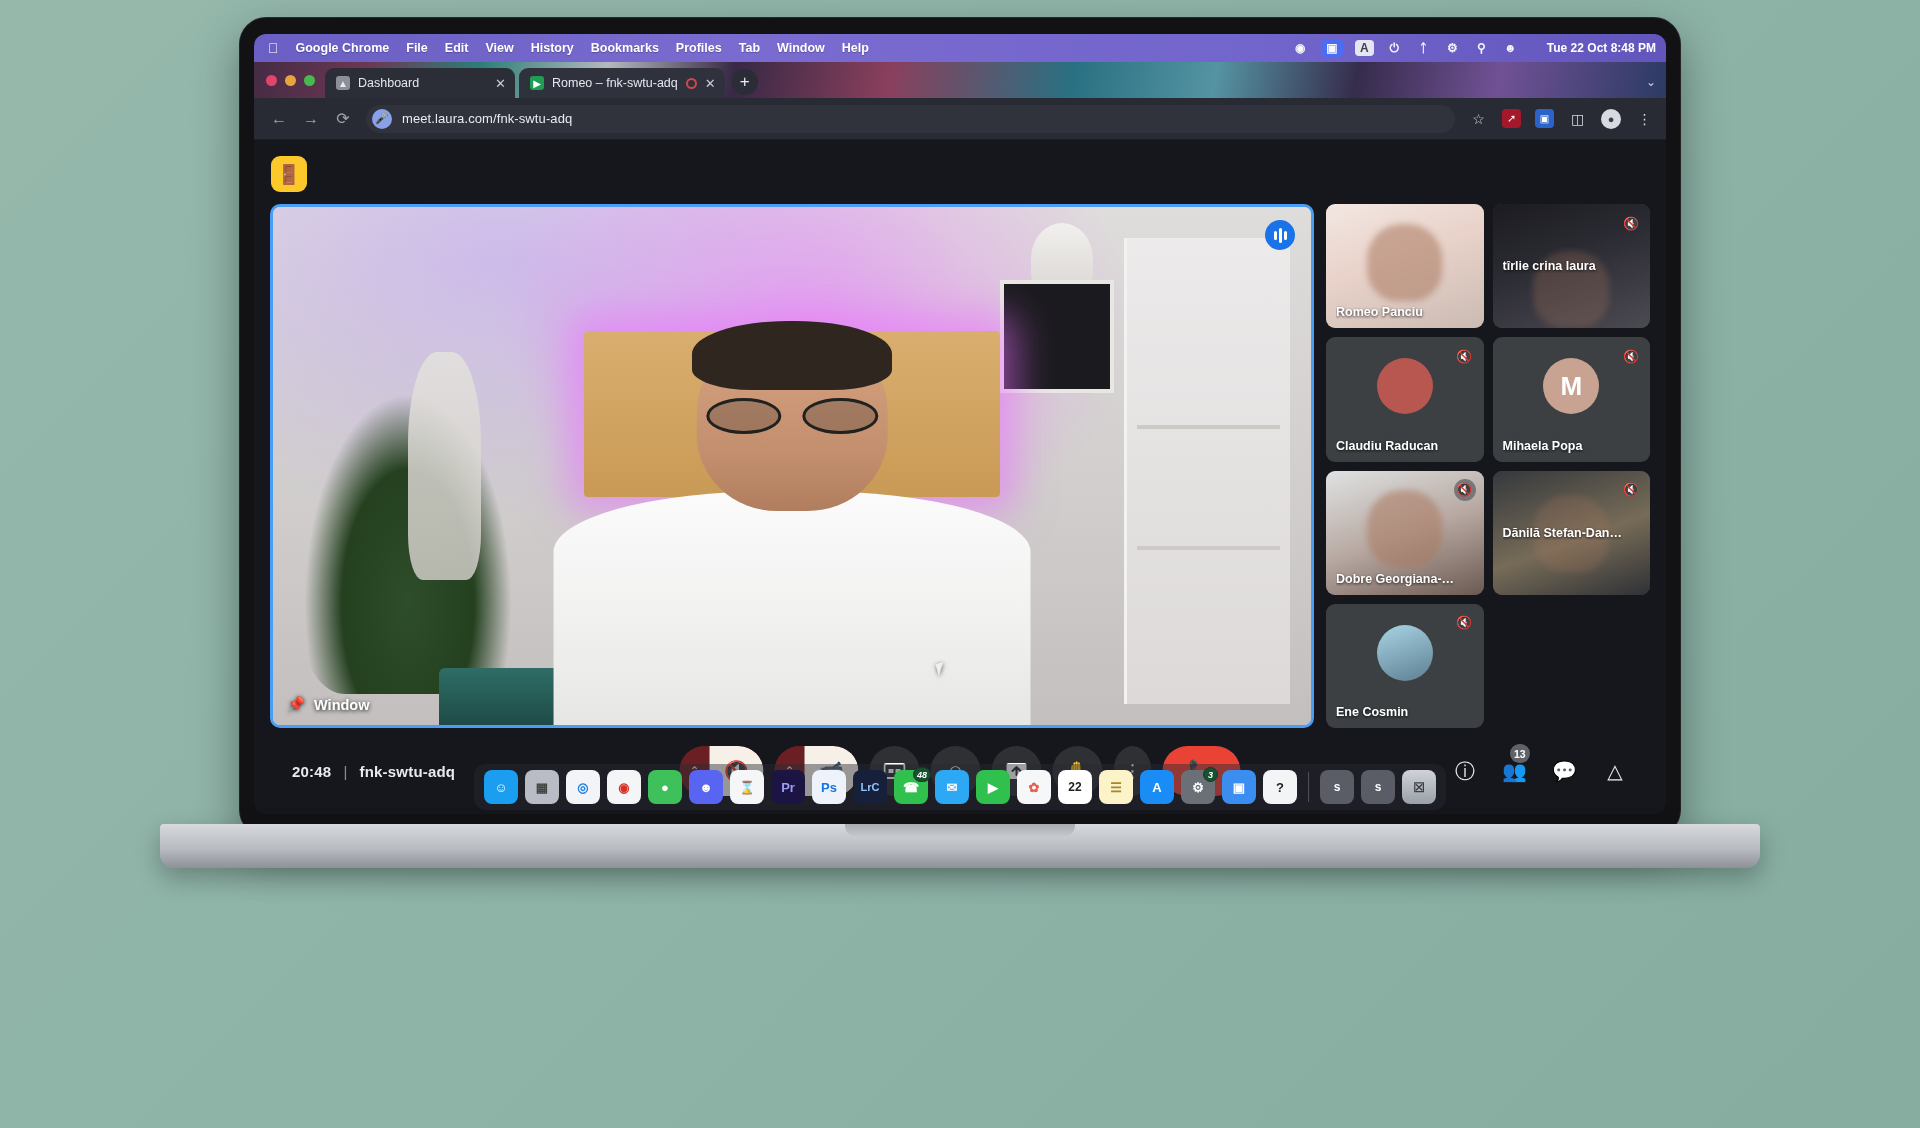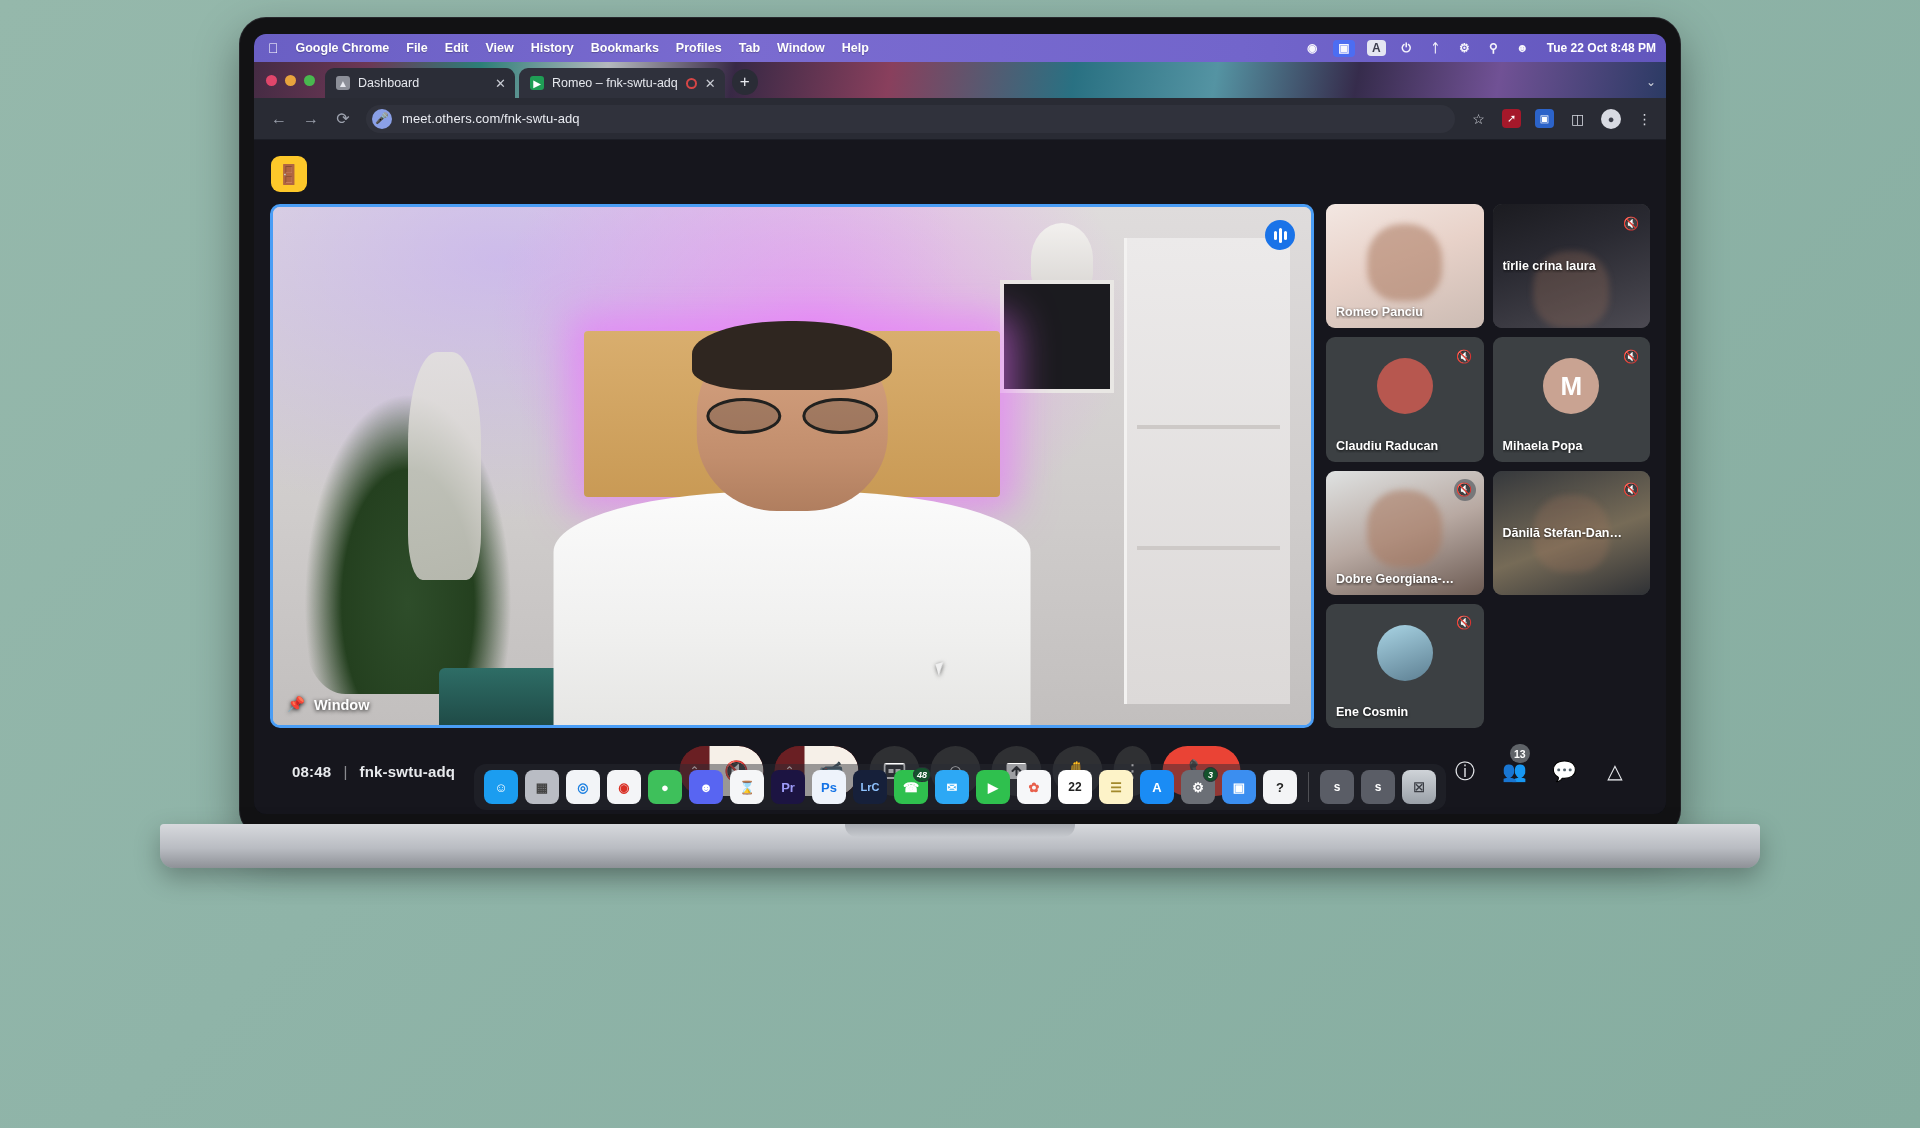--- a/index.html
+++ b/index.html
@@ -75,21 +75,21 @@
   .menubar .spacer { flex: 1; }
   .tray { display: flex; align-items: center; gap: 12px; }
   .tray-ic {
     display: inline-flex; align-items: center; justify-content: center;
     width: 17px; height: 15px; font-size: 12px; color: #fff; opacity: .95;
   }
   .tray-ic.boxed {
     background: #4b6ef5; border-radius: 4px; width: 22px; height: 17px;
   }
   .tray-ic.light { background:#eceef5; color:#3a3c48; border-radius:4px; width:19px; height:16px; font-weight:700; }
-  .clock { font-size: 12px; font-weight: 700; margin-left: 4px; white-space: nowrap; text-align: center; }
+  .clock { font-size: 12px; font-weight: 700; margin-left: 16px; white-space: nowrap; text-align: center; }
 
   
   .tabstrip {
     position: relative; height: 36px;
     background: #1f2029;
     display: flex; align-items: flex-end; padding-left: 10px;
     overflow: hidden;
   }
   .tabstrip::before {
     content:""; position:absolute; inset:0;
@@ -448,21 +448,21 @@
             <div class="grow"></div>
             <div class="winctl">⌄</div>
           </div>
 
           <div class="toolbar">
             <span class="navbtn">←</span>
             <span class="navbtn">→</span>
             <span class="navbtn">⟳</span>
             <div class="omnibox">
               <span class="mic-badge">🎤</span>
-              <span class="url">meet.others.com/fnk-swtu-adq</span>
+              <span class="url">meet.laura.com/fnk-swtu-adq</span>
             </div>
             <span class="tb-ic">☆</span>
             <span class="tb-ic ext-red">➚</span>
             <span class="tb-ic ext-blue">▣</span>
             <span class="tb-ic">◫</span>
             <span class="avatar-btn">●</span>
             <span class="tb-ic">⋮</span>
           </div>
 
           <div class="meet">
@@ -550,21 +550,21 @@
 
               <div class="ptile">
                 <span class="pav photo"></span>
                 <span class="mutedot">🔇</span>
                 <span class="pname">Ene Cosmin</span>
               </div>
             </div>
 
             <div class="controls">
               <div class="meeting-info">
-                <span>08:48</span>
+                <span>20:48</span>
                 <span class="sep">|</span>
                 <span>fnk-swtu-adq</span>
               </div>
 
               <div class="center-ctrls">
                 <div class="split">
                   <span class="chev">⌃</span>
                   <span class="main">🔇</span>
                 </div>
                 <div class="split">

